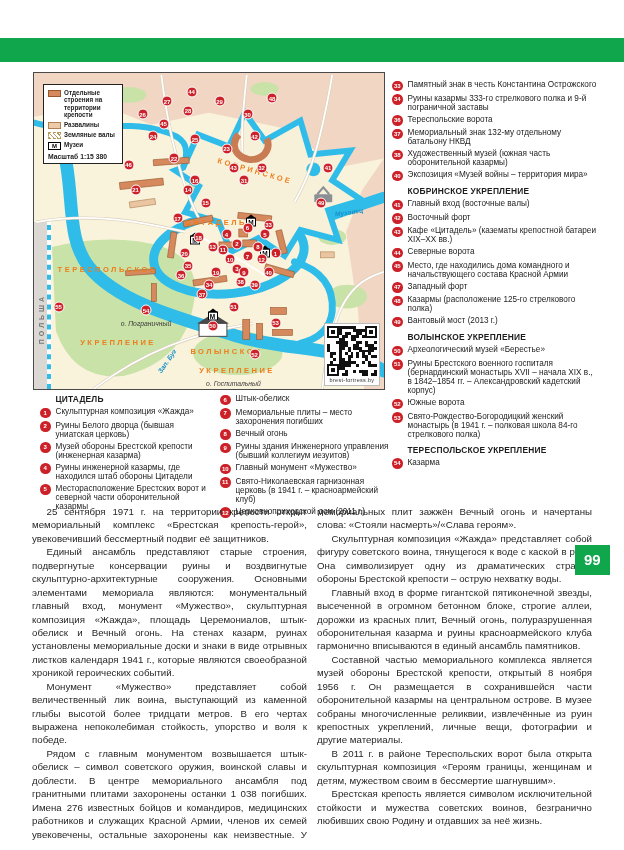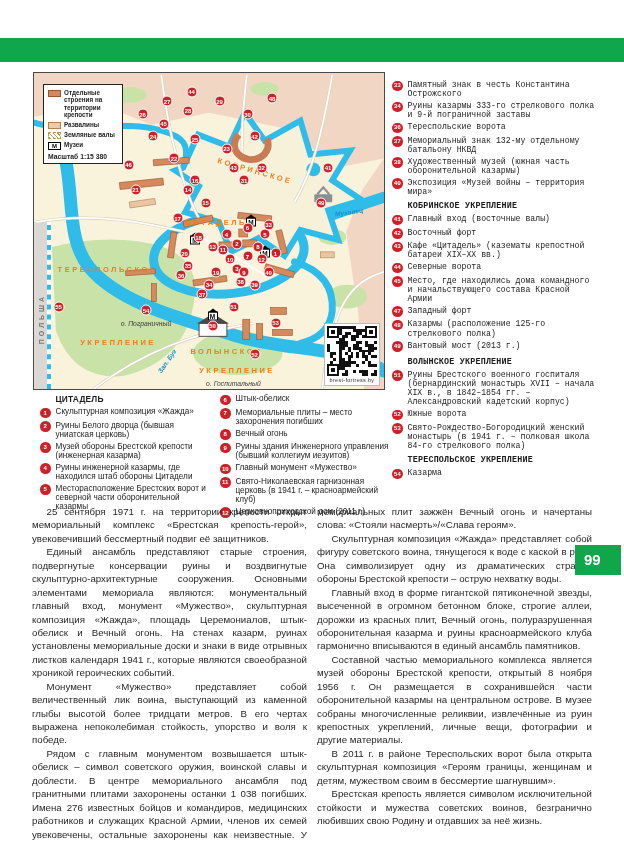--- a/index.html
+++ b/index.html
@@ -50,33 +50,33 @@
   .qf1{left:0;top:0;} .qf2{right:0;top:0;} .qf3{left:0;bottom:0;}
   .qr-caption{font-size:5.5px;text-align:center;color:#333;margin-top:1px;letter-spacing:.3px;}
 
   
   .nbadge{flex:0 0 10.5px;width:10.5px;height:10.5px;border-radius:50%;background:var(--red);
           color:#fff;font-size:6px;font-weight:700;display:inline-flex;align-items:center;
           justify-content:center;margin-top:0.5px;}
   .key-item{display:flex;gap:5px;margin-bottom:2.5px;}
   .ktext{font-size:8.2px;line-height:1.13;}
   .key-header{font-size:8.4px;font-weight:700;margin:5px 0 3px 15.5px;letter-spacing:.2px;}
-  .side-list{position:absolute;left:392px;top:80px;width:206px;font-family:Liberation Mono, monospace;}
+  .side-list{position:absolute;left:392px;top:80px;width:206px;}
   .side-list .key-header:first-child{margin-top:0;}
   .bottom-key{position:absolute;left:40px;top:394px;width:352px;display:flex;gap:8px;}
   .key-col{width:172px;}
   .key-col .key-header{margin-top:0;}
 
   
   .article{position:absolute;left:32px;top:505px;width:560px;height:338px;
            column-count:2;column-gap:10px;column-fill:auto;}
   .article p{font-size:9.7px;line-height:1.385;text-align:justify;text-indent:1.5em;
              color:#221f20;}
 
-  .page-badge{position:absolute;left:575px;top:545px;width:46px;height:30px;background:var(--green);
+  .page-badge{position:absolute;left:575px;top:545px;width:35px;height:30px;background:var(--green);
               color:#fff;font-weight:700;font-size:15px;line-height:30px;padding-left:9px;}
 </style>
 </head>
 <body>
 
 <div class="page">
   <div class="top-bar"></div>
 
   <div class="map-panel">
     <svg class="map-art" viewBox="0 0 352 318">
@@ -604,20 +604,24 @@
       <div class="key-item">
         <span class="nbadge">48</span>
         <span class="ktext">Казармы (расположение 125-го стрелкового полка)</span>
       </div>
       <div class="key-item">
         <span class="nbadge">49</span>
         <span class="ktext">Вантовый мост (2013 г.)</span>
       </div>
       <div class="key-header">ВОЛЫНСКОЕ УКРЕПЛЕНИЕ</div>
       <div class="key-item">
+        <span class="nbadge">50</span>
+        <span class="ktext">Археологический музей «Берестье»</span>
+      </div>
+      <div class="key-item">
         <span class="nbadge">51</span>
         <span class="ktext">Руины Брестского военного госпиталя (бернардинский монастырь XVII – начала XIX в., в 1842–1854 гг. – Александровский кадетский корпус)</span>
       </div>
       <div class="key-item">
         <span class="nbadge">52</span>
         <span class="ktext">Южные ворота</span>
       </div>
       <div class="key-item">
         <span class="nbadge">53</span>
         <span class="ktext">Свято-Рождество-Богородицкий женский монастырь (в 1941 г. – полковая школа 84-го стрелкового полка)</span>

